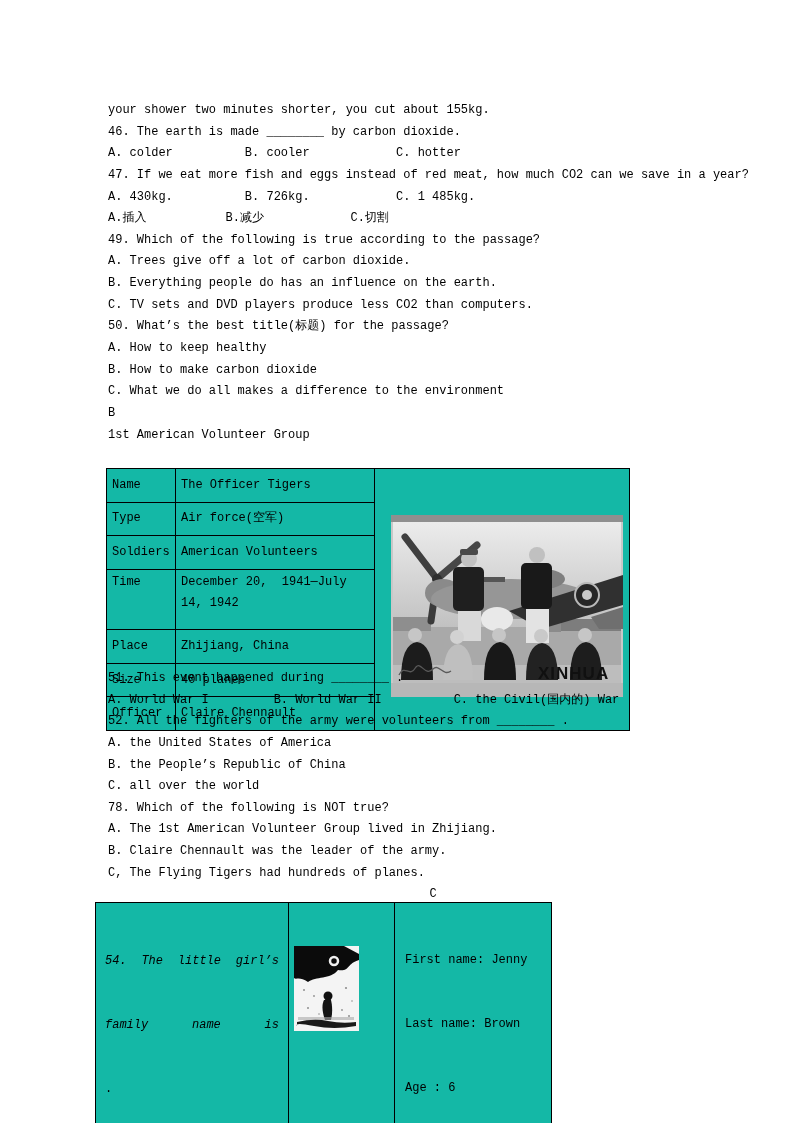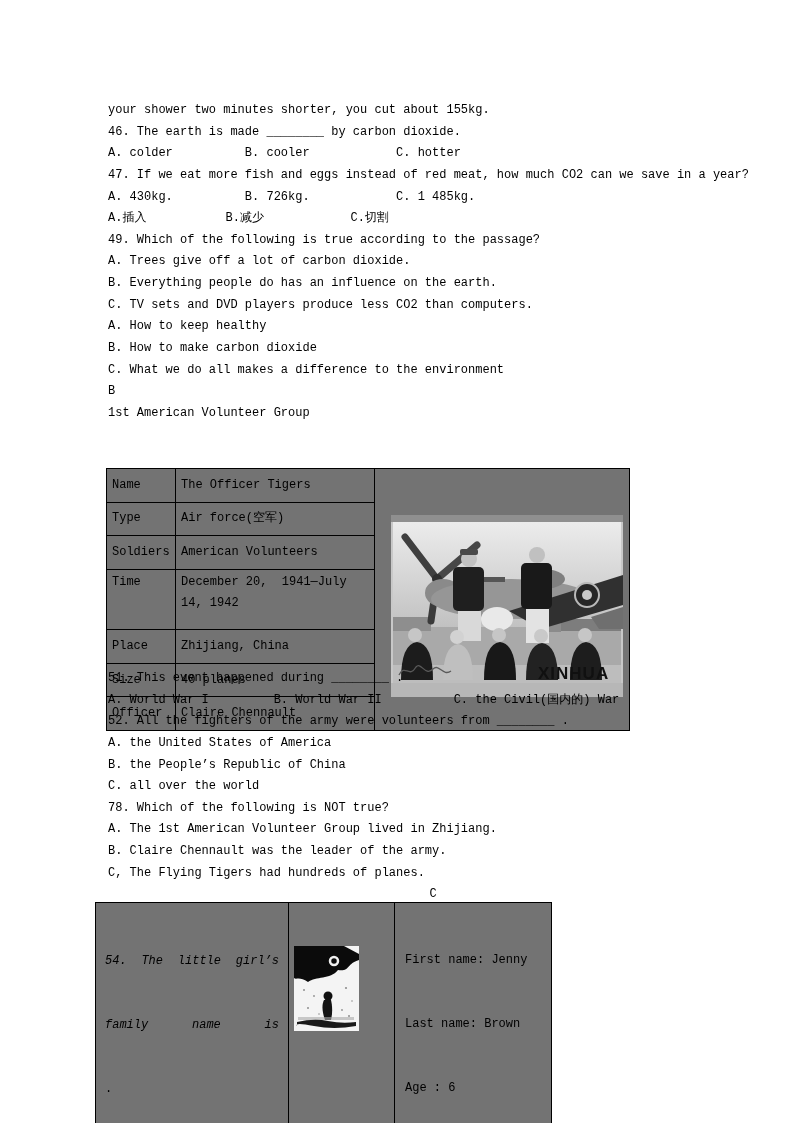--- a/index.html
+++ b/index.html
@@ -11,21 +11,21 @@
     font-size:12px;color:#000;
     overflow:hidden;
     margin-left:36px;
   }
   .textblock{position:absolute;left:72px;width:660px;}
   .line{white-space:pre;line-height:21.65px;height:21.65px;overflow:visible;}
   .line.center{width:650px;text-align:center;}
   #block-a{top:100px;}
   #block-b2{top:668px;}
 
-  table{border-collapse:collapse;table-layout:fixed;position:absolute;background:#737373;}
+  table{border-collapse:collapse;table-layout:fixed;position:absolute;background:#14b8a6;}
   td{border:1px solid #000;padding:2px 5px;vertical-align:middle;
      white-space:pre-wrap;line-height:21px;overflow:hidden;}
 
   #info-table{left:70px;top:468px;width:523px;}
   #info-table td.photo-cell{padding:4px 16px 4px 16px;vertical-align:top;}
 
   #q54-table{left:59px;top:902px;width:456px;}
   #q54-table td{vertical-align:top;}
   #q54-table td.q54-cell{padding:6px 9px;}
   #q54-table td.girl-cell{padding:1px 5px;}
@@ -44,20 +44,21 @@
     <div class="line">your shower two minutes shorter, you cut about 155kg.</div>
     <div class="line">46. The earth is made ________ by carbon dioxide.</div>
     <div class="line">A. colder          B. cooler            C. hotter</div>
     <div class="line">47. If we eat more fish and eggs instead of red meat, how much CO2 can we save in a year?</div>
     <div class="line">A. 430kg.          B. 726kg.            C. 1 485kg.</div>
     <div class="line">A.插入           B.减少            C.切割</div>
     <div class="line">49. Which of the following is true according to the passage?</div>
     <div class="line">A. Trees give off a lot of carbon dioxide.</div>
     <div class="line">B. Everything people do has an influence on the earth.</div>
     <div class="line">C. TV sets and DVD players produce less CO2 than computers.</div>
+    <div class="line">50. What’s the best title(标题) for the passage?</div>
     <div class="line">A. How to keep healthy</div>
     <div class="line">B. How to make carbon dioxide</div>
     <div class="line">C. What we do all makes a difference to the environment</div>
     <div class="line">B</div>
     <div class="line">1st American Volunteer Group</div>
   </div>
 
   <table id="info-table">
     <colgroup>
         <col style="width:69px">

